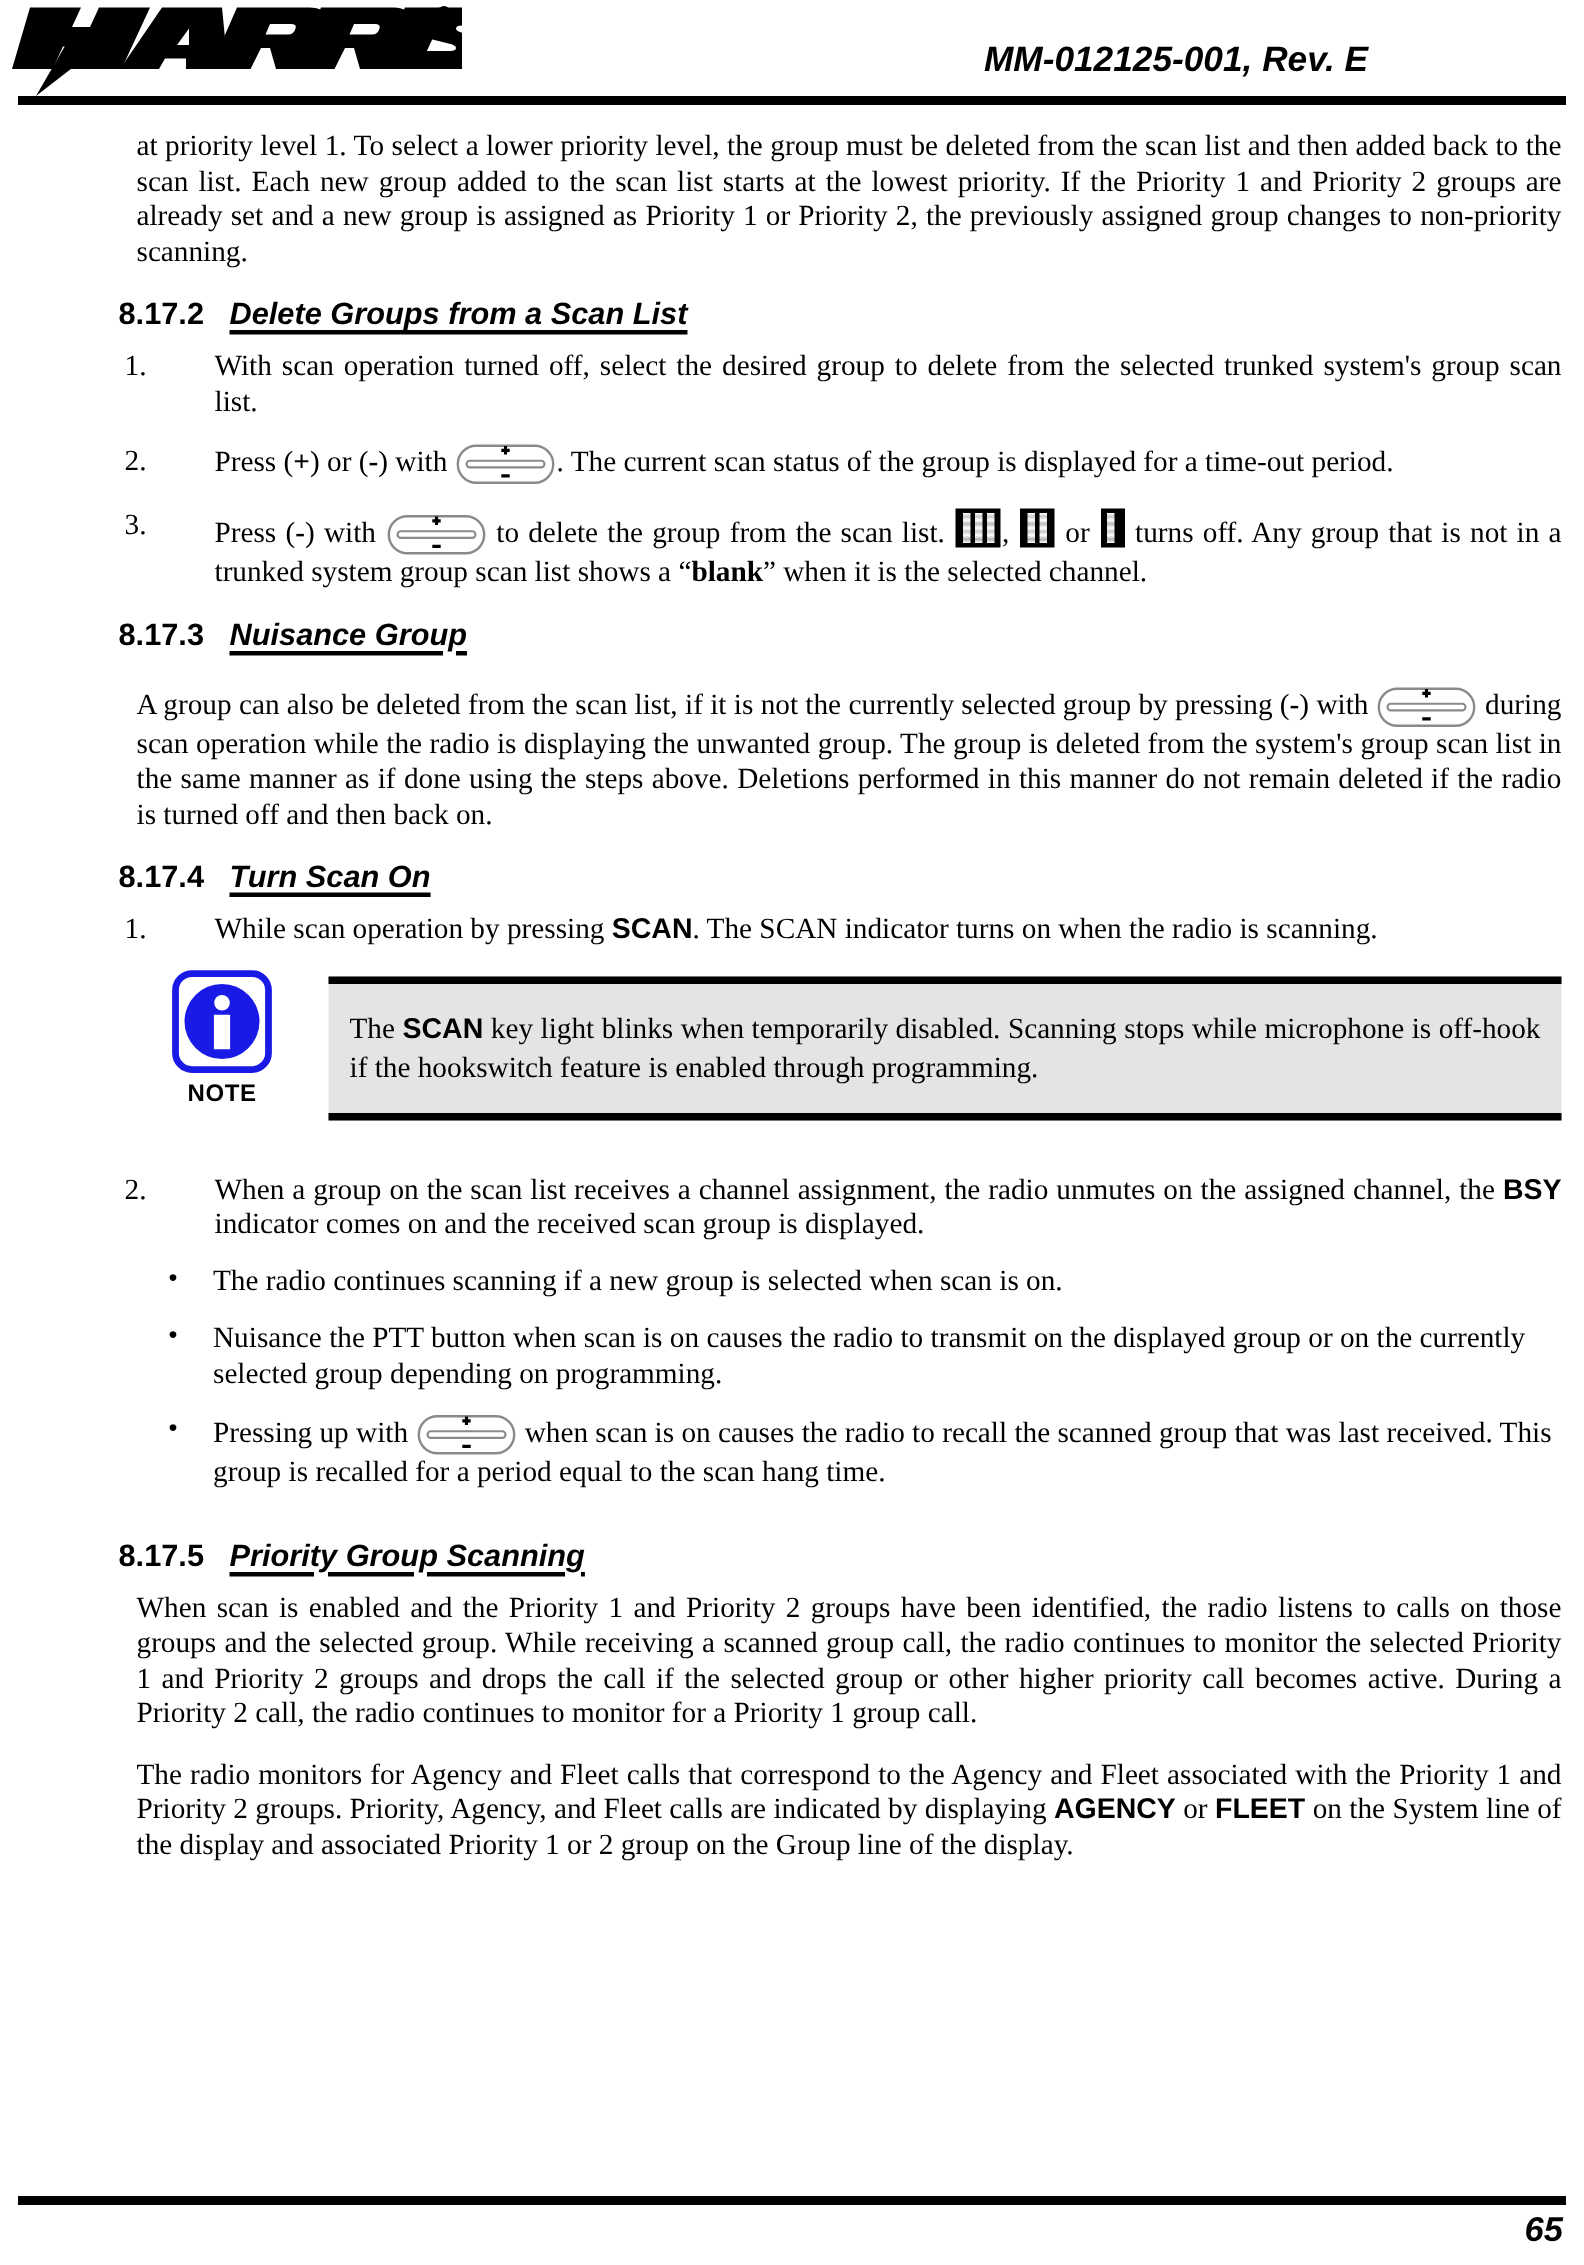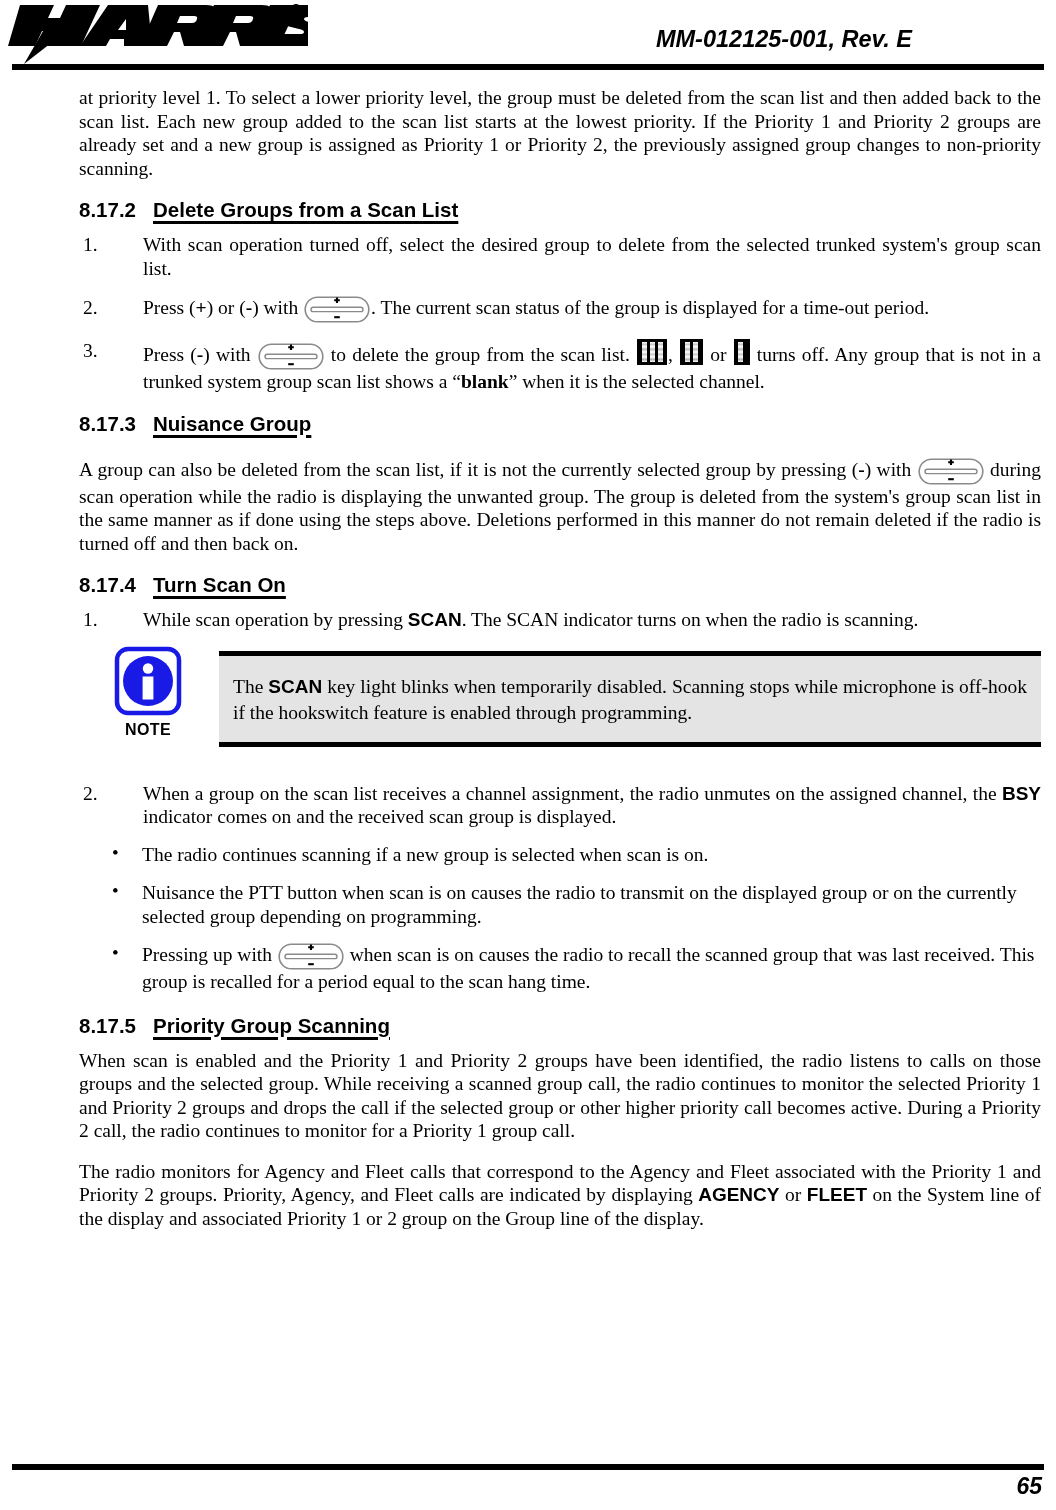--- a/index.html
+++ b/index.html
@@ -53,21 +53,21 @@
 
   
   #content {
     position: absolute;
     left: 79px;
     top: 86px;
     width: 962px;
   }
 
   p.body {
-    margin: 0 0 0 0;
+    margin: 0 0 0 12px;
     font-size: 19.5px;
     line-height: 23.5px;
     text-align: justify;
     text-justify: inter-word;
   }
 
   .para-block { margin-bottom: 17px; }
 
   
   .heading {
@@ -80,20 +80,21 @@
   }
   .heading .h-num {
     display: inline-block;
     width: 74px;
     text-decoration: none;
   }
   .heading .h-text {
     text-decoration: underline;
     text-underline-offset: 4px;
     text-decoration-thickness: 3px;
+    font-style: italic;
   }
 
   
   .numlist { margin: 0; padding: 0; list-style: none; }
   .numlist > li {
     position: relative;
     padding-left: 64px;
     margin-bottom: 16px;
     font-size: 19.5px;
     line-height: 23.5px;
@@ -362,21 +363,21 @@
         <svg viewBox="0 0 66 27" width="66" height="27" xmlns="http://www.w3.org/2000/svg">
           <rect x="1.2" y="1.2" width="63.6" height="24.6" rx="12.3" ry="12.3" fill="#ffffff" stroke="#8a8a8a" stroke-width="1.6"></rect>
           <rect x="7" y="11.2" width="52" height="4.4" rx="2.2" ry="2.2" fill="#ffffff" stroke="#8a8a8a" stroke-width="1.4"></rect>
           <path d="M30.2 4.2 h5.6 M33 1.4 v5.6" stroke="#000000" stroke-width="2.1"></path>
           <path d="M30.2 21.2 h5.6" stroke="#000000" stroke-width="2.1"></path>
         </svg>
       </span><span> when scan is on causes the radio to recall the scanned group that was last received. This group is recalled for a period equal to the scan hang time.</span>
     </li>
   </ul>
 
-  <div class="heading" style="margin-top:20px;">
+  <div class="heading" style="margin-top:32px;">
     <span class="h-num">8.17.5</span><span class="h-text">Priority Group Scanning</span>
   </div>
 
   <div class="para-block">
     <p class="body">When scan is enabled and the Priority 1 and Priority 2 groups have been identified, the radio listens to calls on those groups and the selected group. While receiving a scanned group call, the radio continues to monitor the selected Priority 1 and Priority 2 groups and drops the call if the selected group or other higher priority call becomes active. During a Priority 2 call, the radio continues to monitor for a Priority 1 group call.</p>
   </div>
 
   <div class="para-block">
     <p class="body"><span>The radio monitors for Agency and Fleet calls that correspond to the Agency and Fleet associated with the Priority 1 and Priority 2 groups. Priority, Agency, and Fleet calls are indicated by displaying </span><span class="sans-b">AGENCY</span><span> or </span><span class="sans-b">FLEET</span><span> on the System line of the display and associated Priority 1 or 2 group on the Group line of the display.</span></p>
   </div>

